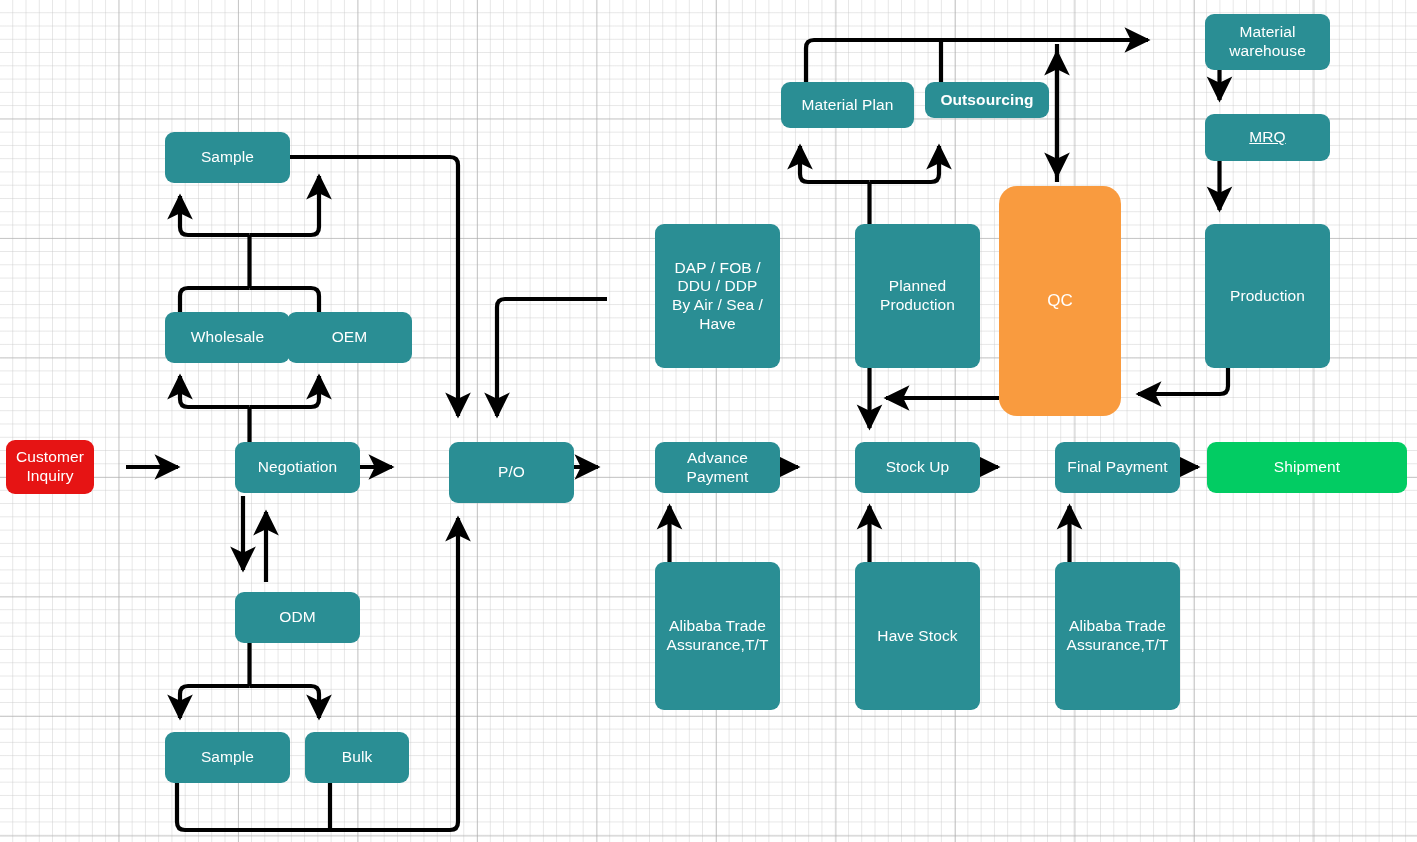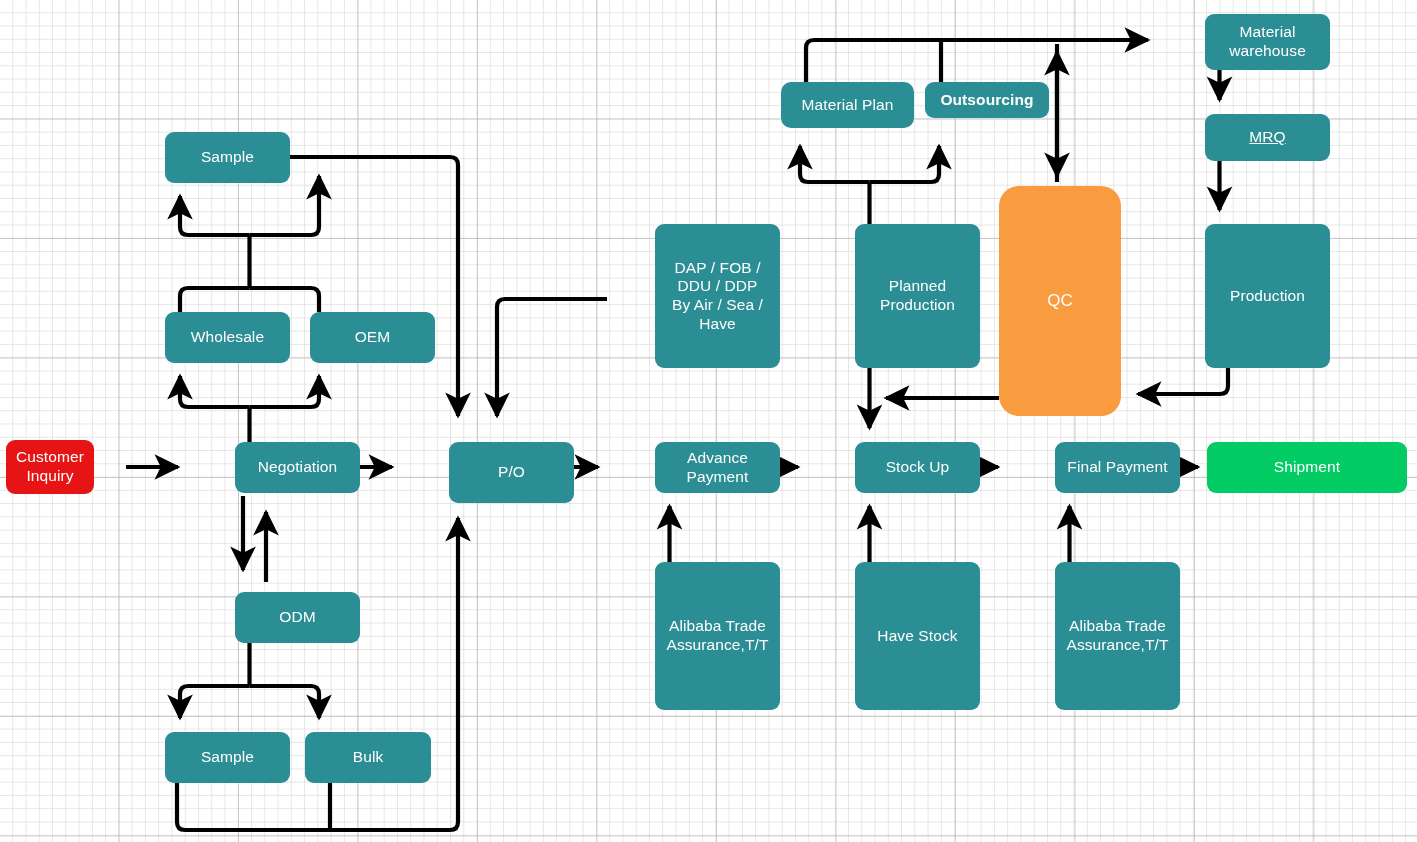--- a/index.html
+++ b/index.html
@@ -123,42 +123,42 @@
       <path d="M1228,368 L1228,386 Q1228,394 1220,394 L1138,394" marker-end="url(#ah)"></path>
 
     </g>
   </svg>
 
   <div class="node red" style="left: 6px; top: 440px; width: 88px; height: 54px; background: rgb(230, 20, 20);">Customer
 Inquiry</div>
   <div class="node teal" style="left: 187px; top: 442px; width: 125px; height: 51px; background: rgb(42, 142, 148);">Negotiation</div>
   <div class="node teal" style="left: 117px; top: 132px; width: 125px; height: 51px; background: rgb(42, 142, 148);">Sample</div>
   <div class="node teal" style="left: 117px; top: 312px; width: 125px; height: 51px; background: rgb(42, 142, 148);">Wholesale</div>
-  <div class="node teal" style="left: 262px; top: 312px; width: 125px; height: 51px; background: rgb(42, 142, 148);">OEM</div>
+  <div class="node teal" style="left: 239px; top: 312px; width: 125px; height: 51px; background: rgb(42, 142, 148);">OEM</div>
   <div class="node teal" style="left: 187px; top: 592px; width: 125px; height: 51px; background: rgb(42, 142, 148);">ODM</div>
   <div class="node teal" style="left: 117px; top: 732px; width: 125px; height: 51px; background: rgb(42, 142, 148);">Sample</div>
-  <div class="node teal" style="left: 257px; top: 732px; width: 126px; height: 51px; background: rgb(42, 142, 148);">Bulk</div>
+  <div class="node teal" style="left: 257px; top: 732px; width: 104px; height: 51px; background: rgb(42, 142, 148);">Bulk</div>
   <div class="node teal" style="left: 401px; top: 442px; width: 125px; height: 61px; background: rgb(42, 142, 148);">P/O</div>
   <div class="node teal" style="left: 607px; top: 224px; width: 125px; height: 144px; background: rgb(42, 142, 148);">DAP / FOB /
 DDU / DDP
 By Air / Sea /
 Have</div>
   <div class="node teal" style="left: 607px; top: 442px; width: 125px; height: 51px; background: rgb(42, 142, 148);">Advance
 Payment</div>
   <div class="node teal" style="left: 607px; top: 562px; width: 125px; height: 148px; background: rgb(42, 142, 148);">Alibaba Trade
 Assurance,T/T</div>
   <div class="node teal" style="left: 807px; top: 442px; width: 125px; height: 51px; background: rgb(42, 142, 148);">Stock Up</div>
   <div class="node teal" style="left: 807px; top: 562px; width: 125px; height: 148px; background: rgb(42, 142, 148);">Have Stock</div>
   <div class="node teal" style="left: 1007px; top: 442px; width: 125px; height: 51px; background: rgb(42, 142, 148);">Final Payment</div>
   <div class="node teal" style="left: 1007px; top: 562px; width: 125px; height: 148px; background: rgb(42, 142, 148);">Alibaba Trade
 Assurance,T/T</div>
   <div class="node green" style="left: 1207px; top: 442px; width: 200px; height: 51px; background: rgb(2, 204, 99);">Shipment</div>
   <div class="node teal" style="left: 807px; top: 224px; width: 125px; height: 144px; background: rgb(42, 142, 148);">Planned
 Production</div>
-  <div class="node teal" style="left: 733px; top: 82px; width: 133px; height: 46px; background: rgb(42, 142, 148); border-radius: 10px;">Material Plan</div>
+  <div class="node teal" style="left: 733px; top: 82px; width: 133px; height: 46px; background: rgb(42, 142, 148);">Material Plan</div>
   <div class="node teal" style="left: 877px; top: 82px; width: 124px; height: 36px; background: rgb(42, 142, 148); font-weight: bold;">Outsourcing</div>
-  <div class="node orange lg" style="left: 999px; top: 186px; width: 122px; height: 230px; background: rgb(249, 155, 63); border-radius: 20px;">QC</div>
+  <div class="node orange lg" style="left: 999px; top: 186px; width: 122px; height: 230px; background: rgb(249, 155, 63);">QC</div>
   <div class="node teal" style="left: 1157px; top: 14px; width: 125px; height: 56px; background: rgb(42, 142, 148);">Material
 warehouse</div>
   <div class="node teal" style="left: 1157px; top: 114px; width: 125px; height: 47px; background: rgb(42, 142, 148); text-decoration: underline;">MRQ</div>
   <div class="node teal" style="left: 1157px; top: 224px; width: 125px; height: 144px; background: rgb(42, 142, 148);">Production</div>
 
 </div>
 
 </body></html>

